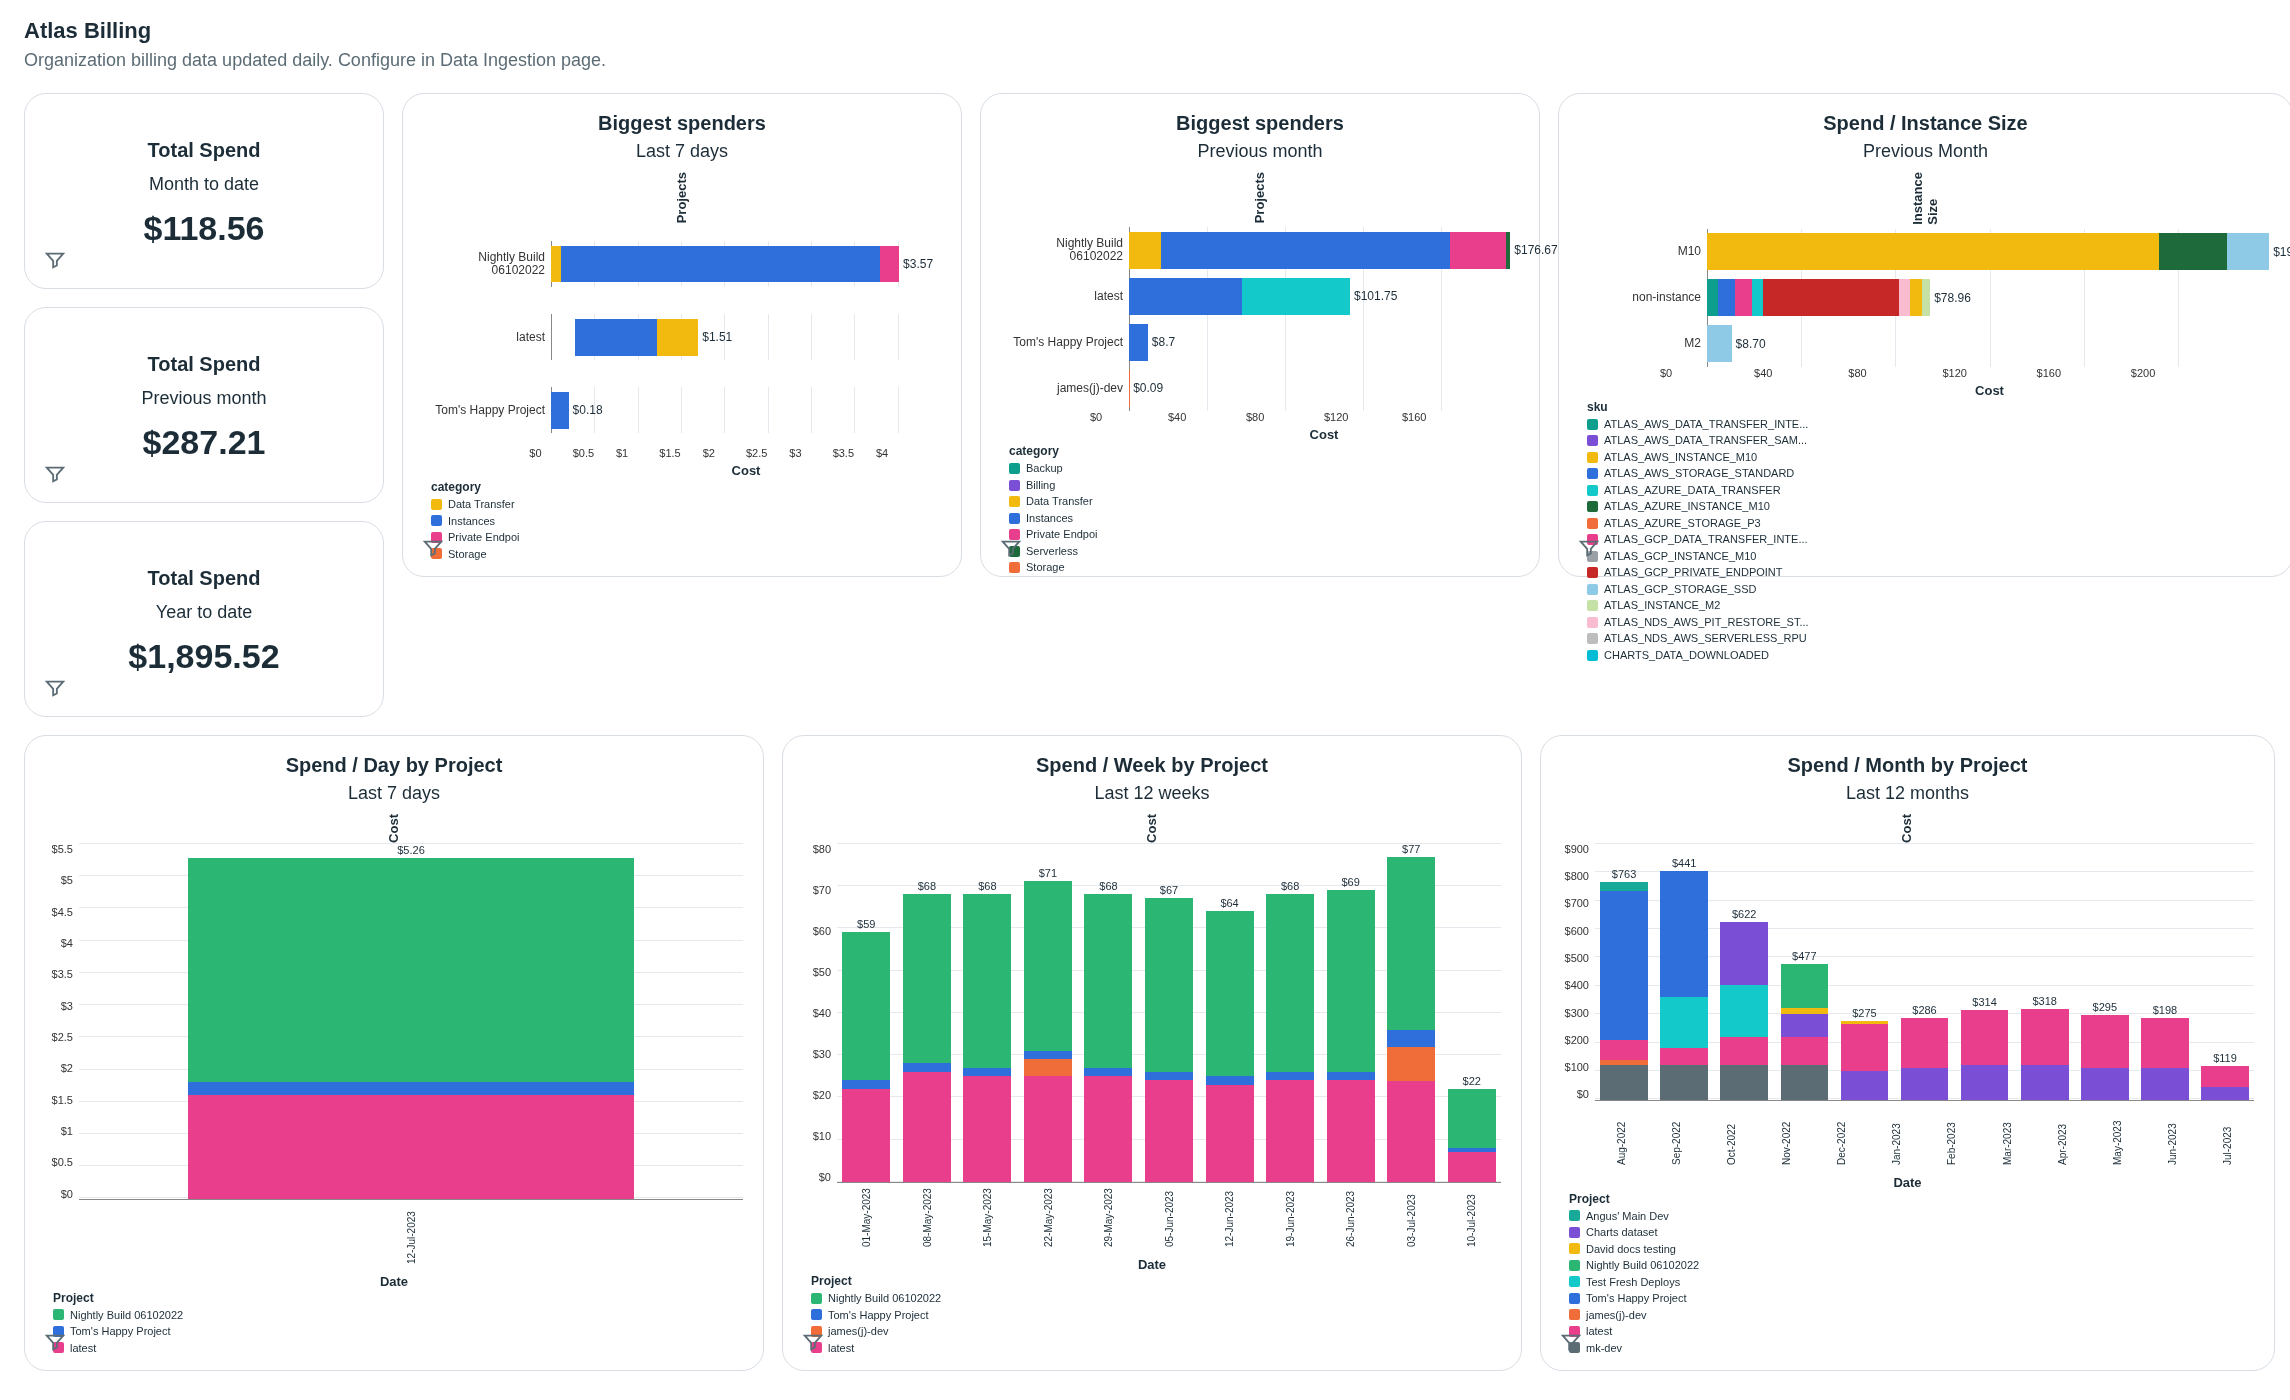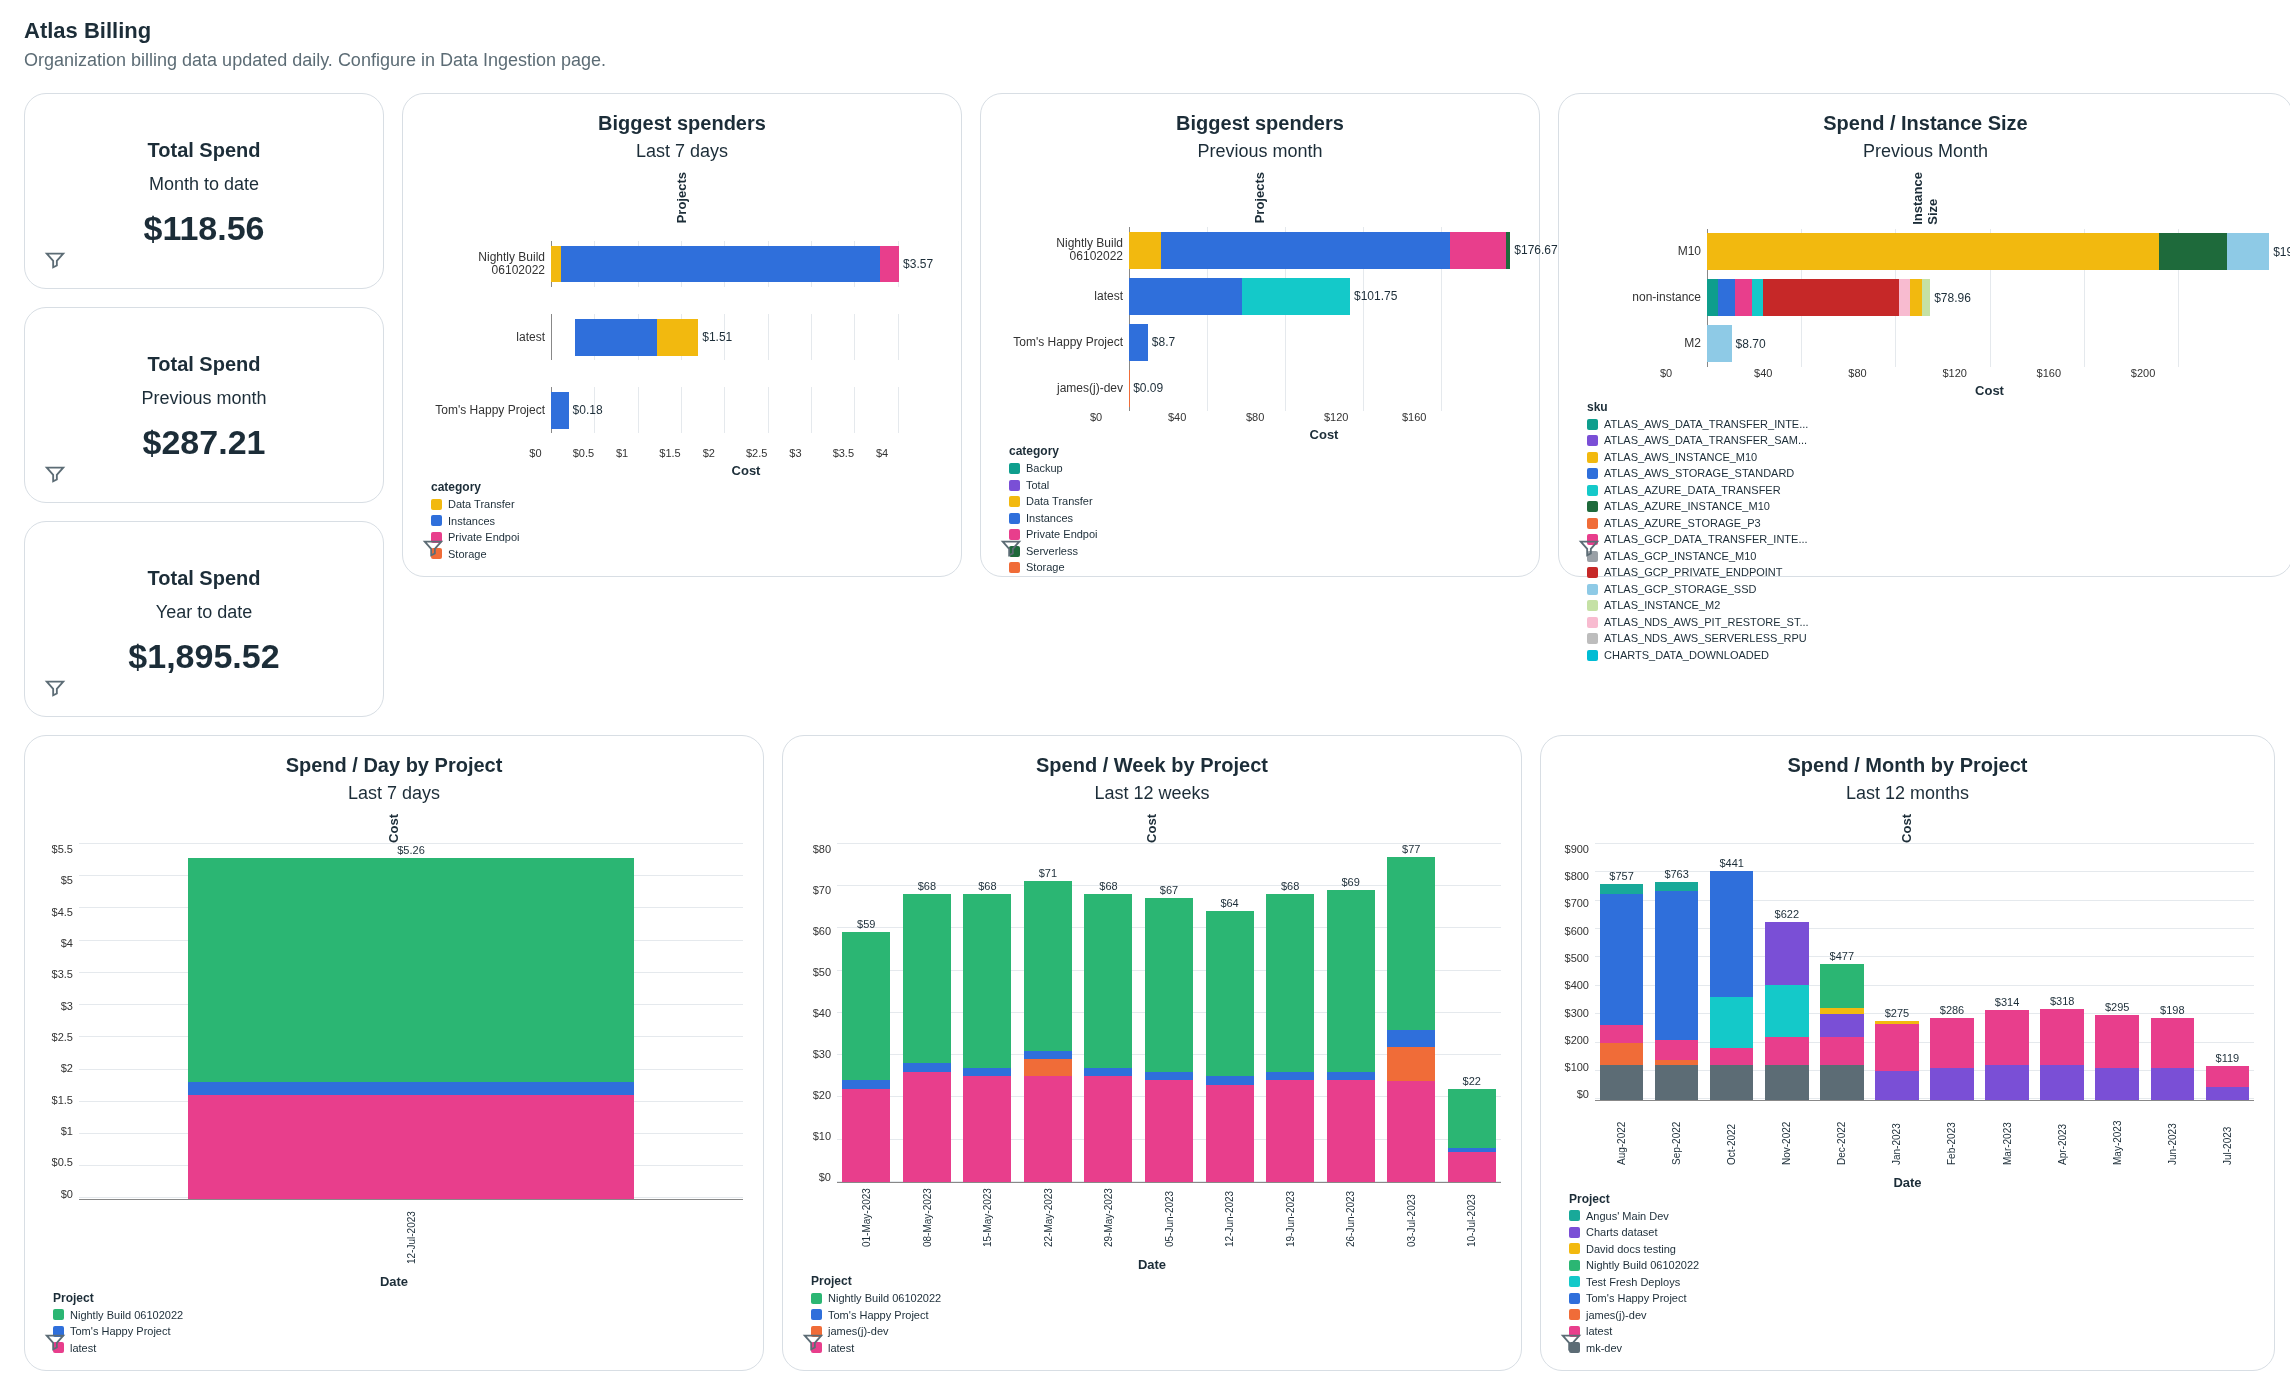--- a/index.html
+++ b/index.html
@@ -326,21 +326,21 @@
           <div class="axis-lab" style="margin-left: 128px;">Cost</div>
         </div>
         <div class="legend">
           <div class="lg-title">category</div>
           <div class="lg-item">
             <span class="sw" style="background: rgb(14, 158, 141);"></span>
             <span>Backup</span>
           </div>
           <div class="lg-item">
             <span class="sw" style="background: rgb(122, 79, 214);"></span>
-            <span>Total</span>
+            <span>Billing</span>
           </div>
           <div class="lg-item">
             <span class="sw" style="background: rgb(242, 185, 15);"></span>
             <span>Data Transfer</span>
           </div>
           <div class="lg-item">
             <span class="sw" style="background: rgb(47, 111, 219);"></span>
             <span>Instances</span>
           </div>
           <div class="lg-item">
@@ -777,30 +777,20 @@
                 <div></div>
                 <div></div>
                 <div></div>
                 <div></div>
                 <div></div>
                 <div></div>
                 <div></div>
                 <div></div>
               </div>
               <div class="vcol">
-                <div class="vtotal">$757</div>
-                <div class="vstack" style="height: 84.1111%;">
-                  <span style="height: 15.852%; background: rgb(92, 108, 117);"></span>
-                  <span style="height: 10.568%; background: rgb(240, 108, 56);"></span>
-                  <span style="height: 7.92602%; background: rgb(232, 62, 140);"></span>
-                  <span style="height: 60.7662%; background: rgb(47, 111, 219);"></span>
-                  <span style="height: 4.88771%; background: rgb(24, 169, 153);"></span>
-                </div>
-              </div>
-              <div class="vcol">
                 <div class="vtotal">$763</div>
                 <div class="vstack" style="height: 84.7778%;">
                   <span style="height: 15.7274%; background: rgb(92, 108, 117);"></span>
                   <span style="height: 2.62123%; background: rgb(240, 108, 56);"></span>
                   <span style="height: 9.17431%; background: rgb(232, 62, 140);"></span>
                   <span style="height: 68.152%; background: rgb(47, 111, 219);"></span>
                   <span style="height: 4.32503%; background: rgb(24, 169, 153);"></span>
                 </div>
               </div>
               <div class="vcol">

